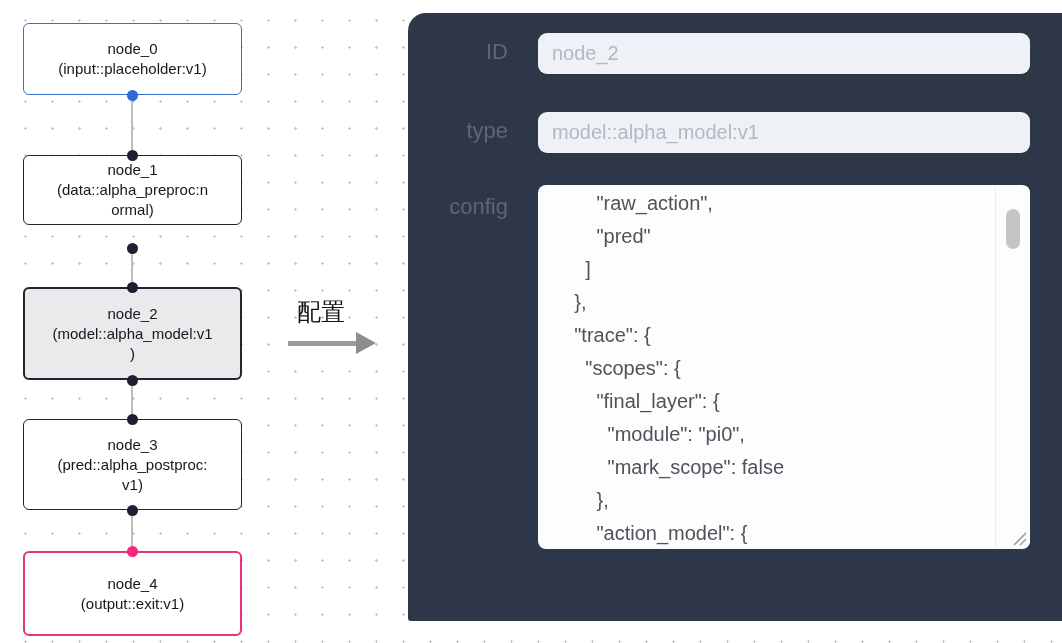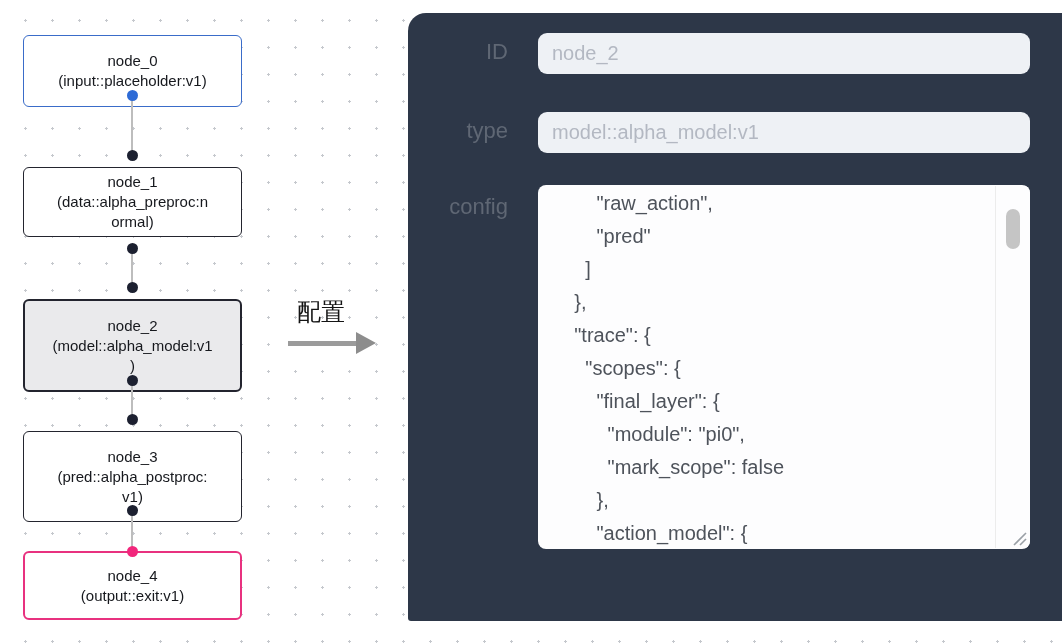--- a/index.html
+++ b/index.html
@@ -12,28 +12,28 @@
     position:absolute; inset:0;
     background-image: radial-gradient(circle, #c5c8cd 1.3px, rgba(0,0,0,0) 1.4px);
     background-size:27px 27px; background-position:12px 7px;
   }
 
   
   .node {
     position:absolute; left:23px; width:219px; box-sizing:border-box;
     background:#ffffff; border:1.6px solid #23242e; border-radius:6px;
     display:flex; align-items:center; justify-content:center;
-    text-align:center; font-size:15px; line-height:20px; color:#16181d;margin-top:12px;
+    text-align:center; font-size:15px; line-height:20px; color:#16181d;
   }
   .node span { white-space:pre-line; }
   #node0 { top:23px;  height:72px; border-color:#3a6cc9; }
   #node1 { top:155px; height:70px; }
   #node2 { top:287px; height:93px; background:#eaeaec; border-width:2.5px; }
   #node3 { top:419px; height:91px; }
-  #node4 { top:539px; height:69px; border-color:#e8317f; border-width:2px; }
+  #node4 { top:551px; height:85px; border-color:#e8317f; border-width:2px; }
 
   .edge { position:absolute; left:131px; width:2px; background:#bdbdbd; }
   #edge0 { top:95px;  height:60px; }
   #edge1 { top:248px; height:39px; }
   #edge2 { top:380px; height:39px; }
   #edge3 { top:510px; height:41px; }
 
   .port { position:absolute; left:127px; width:11px; height:11px; border-radius:50%; background:#1c2030; }
   #port0 { top:90px;  background:#2e6bd6; }
   #port1 { top:150px; } #port2 { top:243px; } #port3 { top:282px; }

